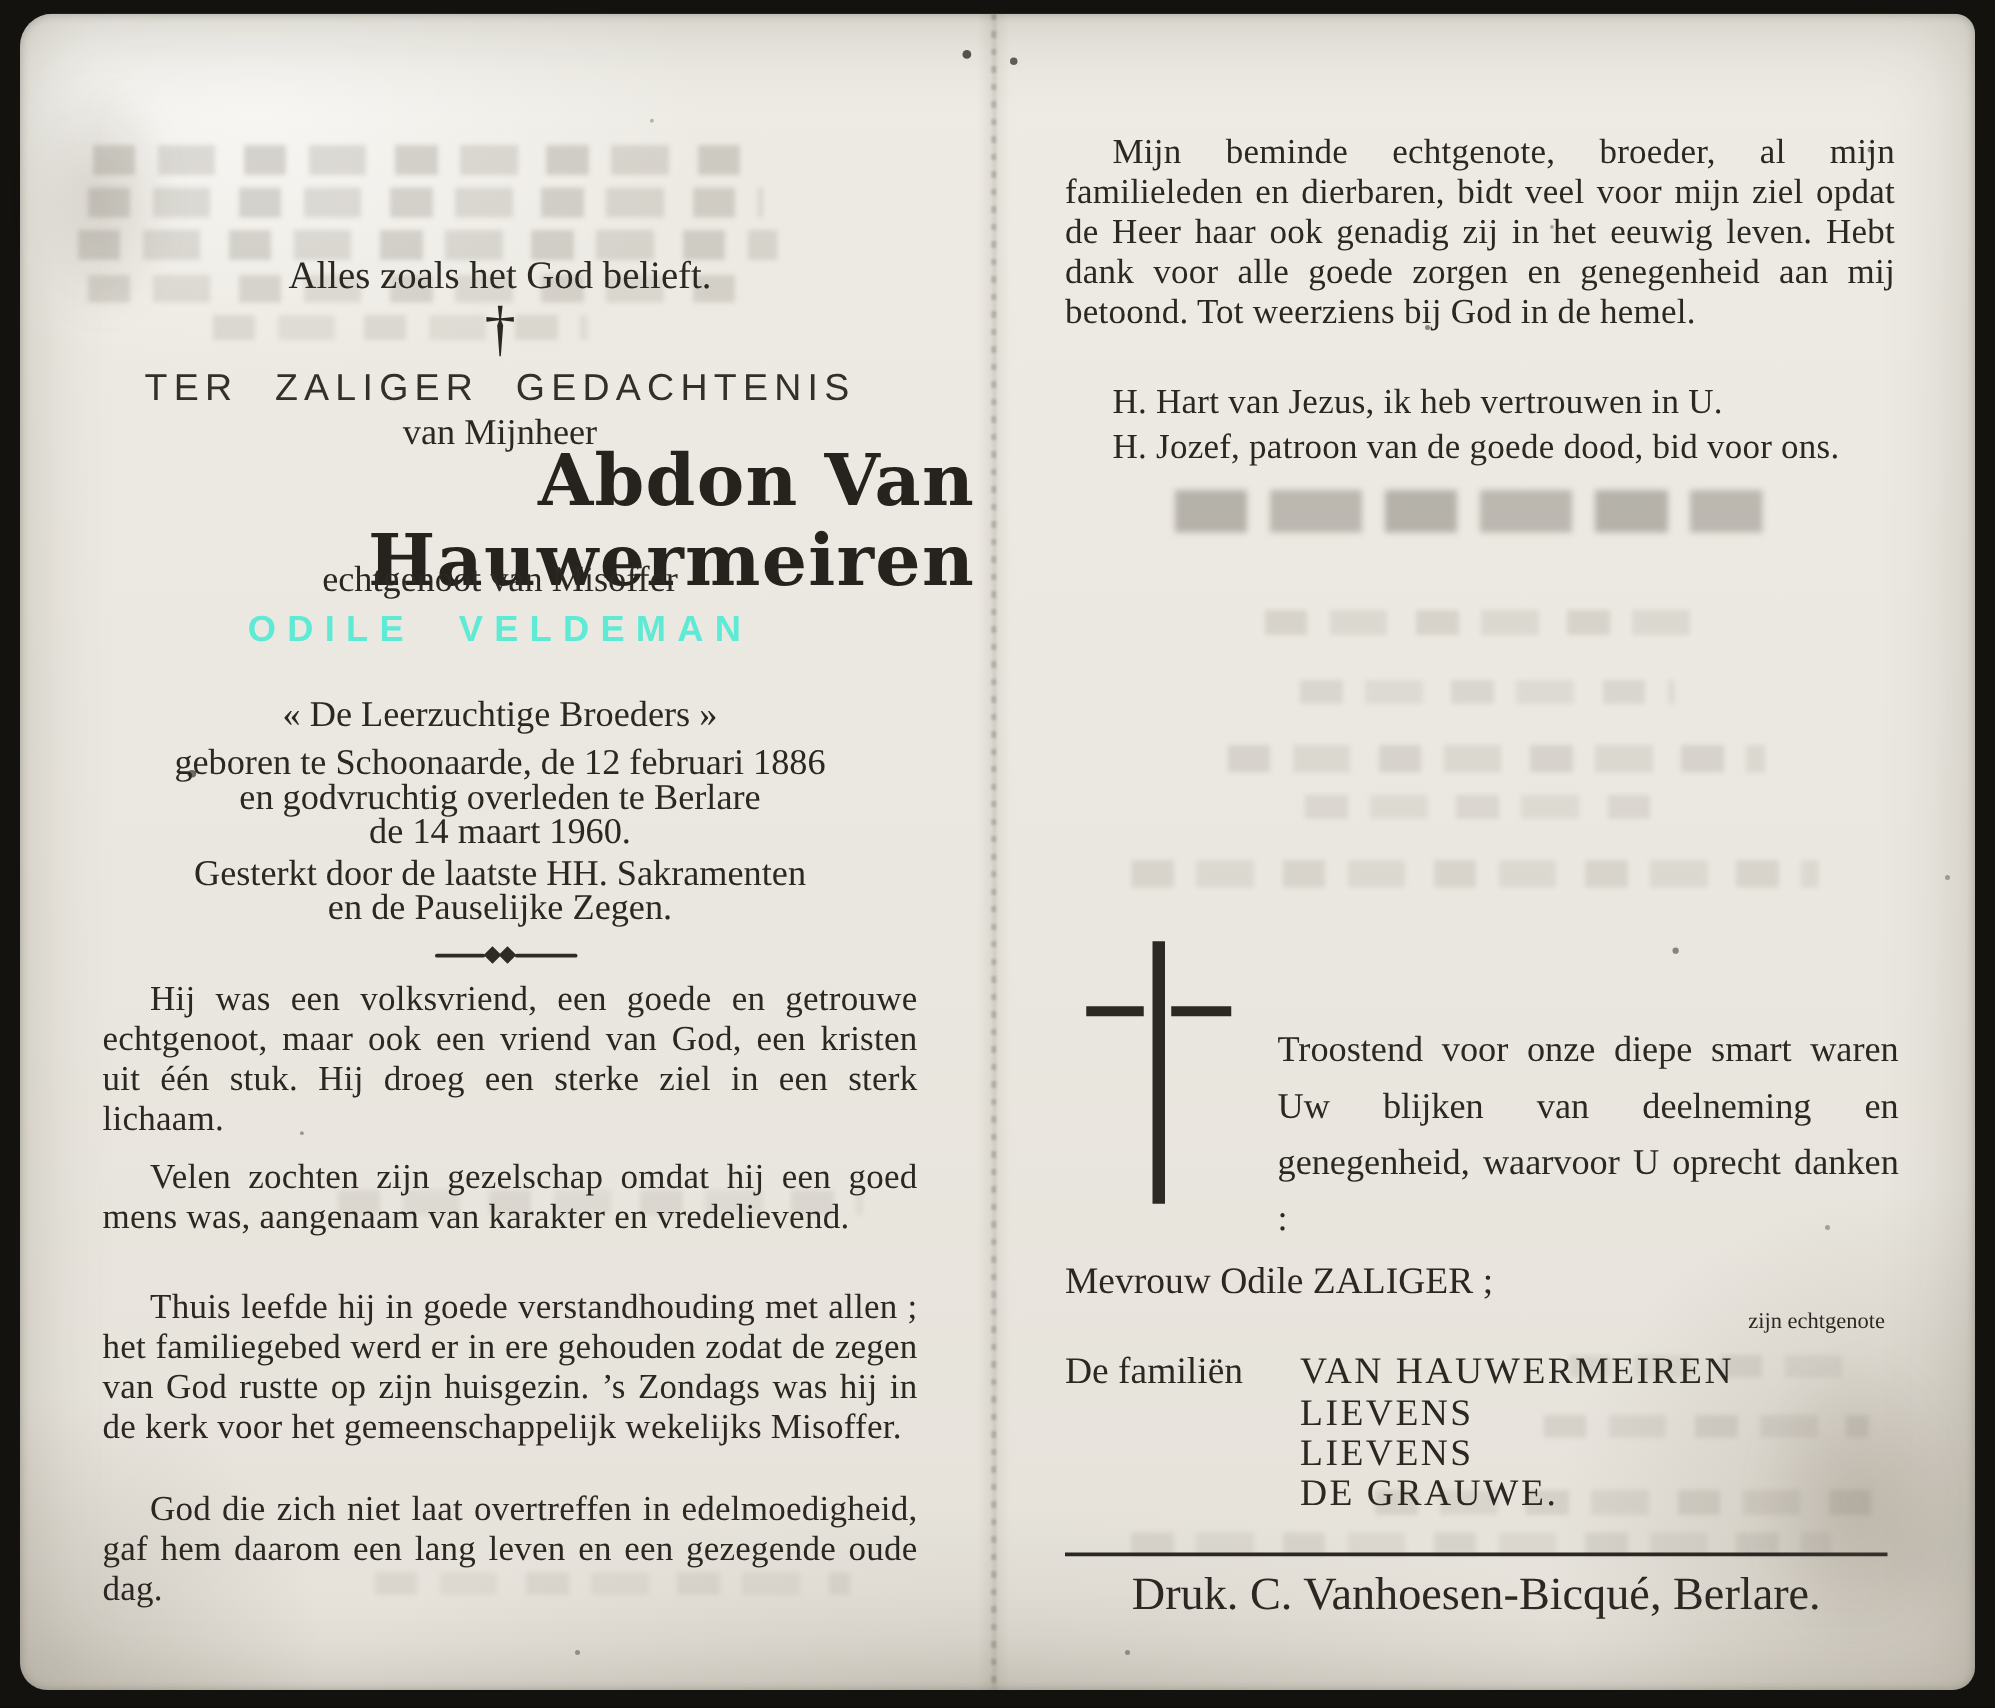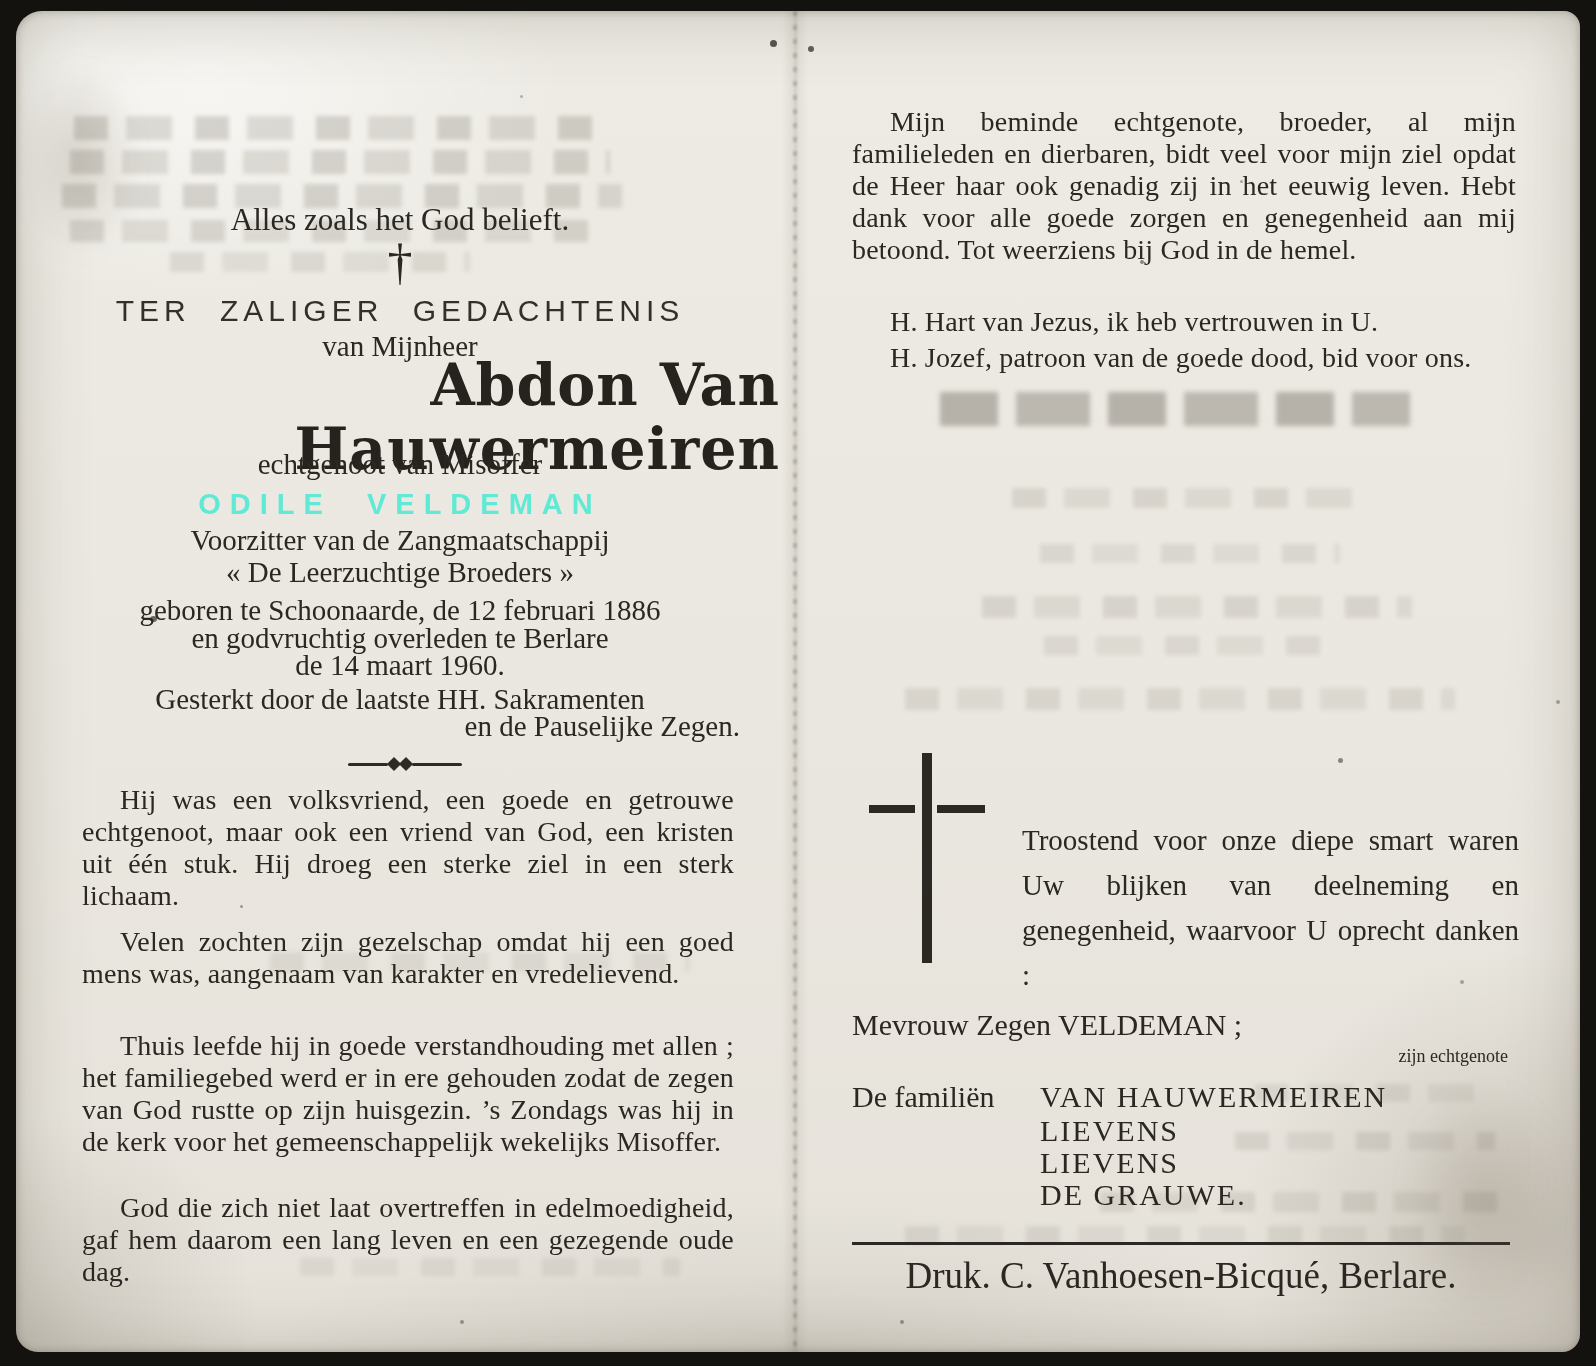--- a/index.html
+++ b/index.html
@@ -79,29 +79,28 @@
     <div class="abs ctr serif-line" style="left:60px;top:330px;width:680px;">van Mijnheer</div>
 
     <div class="abs ctr heading-sans" style="left:40px;top:294px;width:720px;">TER ZALIGER GEDACHTENIS</div>
 
     <div class="abs ctr deceased" style="left:20px;top:353px;width:760px;text-align:right;">Abdon Van Hauwermeiren</div>
 
     <div class="abs ctr serif-line" style="left:60px;top:448px;width:680px;">echtgenoot van Misoffer</div>
 
     <div class="abs ctr spouse" style="left:40px;top:488px;width:720px;">ODILE VELDEMAN</div>
 
-    <div class="abs ctr serif-line" style="left:60px;top:524px;width:680px;">Voorzitter van de Zangmaatschappij</div>
     <div class="abs ctr serif-line" style="left:60px;top:556px;width:680px;">« De Leerzuchtige Broeders »</div>
 
     <div class="abs ctr serif-line" style="left:40px;top:594px;width:720px;">geboren te Schoonaarde, de 12 februari 1886</div>
     <div class="abs ctr serif-line" style="left:60px;top:622px;width:680px;">en godvruchtig overleden te Berlare</div>
     <div class="abs ctr serif-line" style="left:60px;top:649px;width:680px;">de 14 maart 1960.</div>
 
     <div class="abs ctr serif-line" style="left:40px;top:683px;width:720px;">Gesterkt door de laatste HH. Sakramenten</div>
-    <div class="abs ctr serif-line" style="left:60px;top:710px;width:680px;text-align:right;">en de Pauselijke Zegen.</div>
+    <div class="abs ctr serif-line" style="left:60px;top:710px;width:680px;">en de Pauselijke Zegen.</div>
 
     <div class="abs divider" style="left:348px;top:758px;width:114px;height:12px;">
       <span class="dline" style="width:40px;"></span>
       <span class="dia"></span>
       <span class="dia"></span>
       <span class="dline" style="flex:1;"></span>
     </div>
 
     <p class="abs jst body-text indent" style="left:82px;top:784px;width:652px;margin:0;">Hij was een volksvriend, een goede en getrouwe echtgenoot, maar ook een vriend van God, een kristen uit één stuk. Hij droeg een sterke ziel in een sterk lichaam.</p>
     <p class="abs jst body-text indent" style="left:82px;top:926px;width:652px;margin:0;">Velen zochten zijn gezelschap omdat hij een goed mens was, aangenaam van karakter en vredelievend.</p>
@@ -118,21 +117,21 @@
     <p class="abs jst body-text indent" style="left:54px;top:342px;width:664px;margin:0;">H. Jozef, patroon van de goede dood, bid voor ons.</p>
 
     <div class="abs" style="left:0;top:0;width:798px;height:1366px;pointer-events:none;">
       <span class="big-cross-bar" style="left:124px;top:753px;width:10px;height:210px;"></span>
       <span class="big-cross-bar" style="left:71px;top:805px;width:46px;height:8px;"></span>
       <span class="big-cross-bar" style="left:139px;top:805px;width:48px;height:8px;"></span>
     </div>
 
     <p class="abs jst" style="left:224px;top:818px;width:497px;margin:0;font-size:29px;line-height:45px;">Troostend voor onze diepe smart waren Uw blijken van deelneming en genegenheid, waarvoor U oprecht danken :</p>
 
-    <div class="abs serif-line" style="left:54px;top:1008px;font-size:30px;">Mevrouw Zegen VELDEMAN ;</div>
+    <div class="abs serif-line" style="left:54px;top:1008px;font-size:30px;">Mevrouw Odile ZALIGER ;</div>
 
     <div class="abs note" style="left:380px;top:1046px;width:330px;text-align:right;">zijn echtgenote</div>
 
     <div class="abs serif-line" style="left:54px;top:1080px;font-size:30px;">De familiën</div>
     <div class="abs caps-name" style="left:242px;top:1080px;">VAN HAUWERMEIREN</div>
     <div class="abs caps-name" style="left:242px;top:1114px;">LIEVENS</div>
     <div class="abs caps-name" style="left:242px;top:1146px;">LIEVENS</div>
     <div class="abs caps-name" style="left:242px;top:1178px;">DE GRAUWE.</div>
 
     <div class="rule" style="left:54px;top:1242px;width:658px;"></div>

